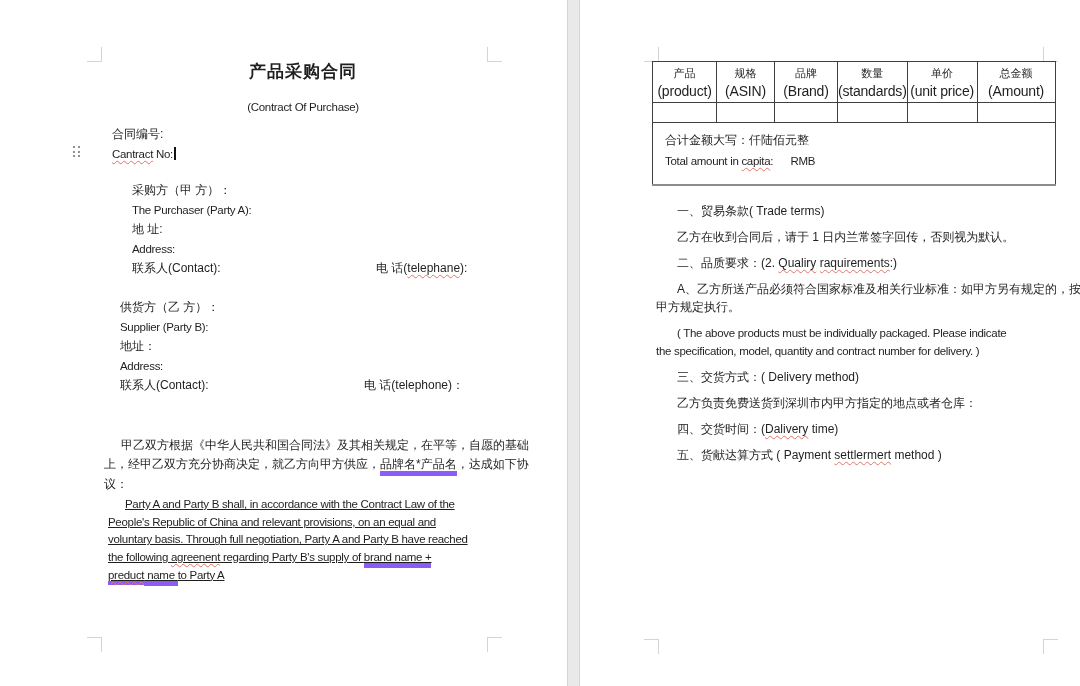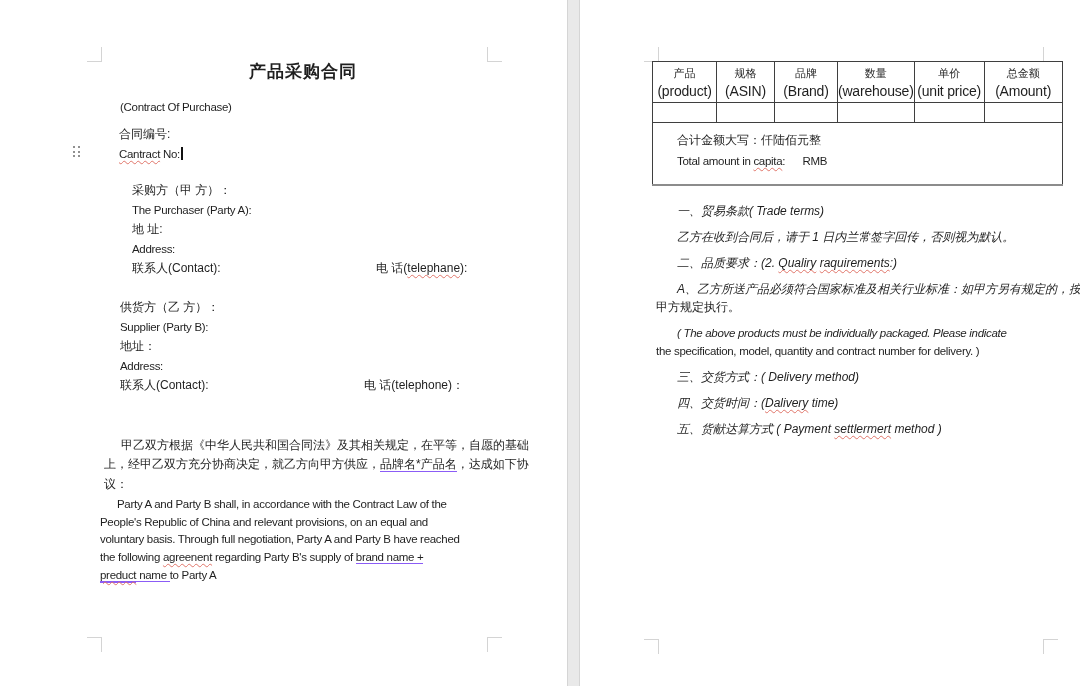--- a/index.html
+++ b/index.html
@@ -19,54 +19,54 @@
   .crop { position:absolute; width:15px; height:15px; border:0 solid #d4d4d4; box-sizing:border-box; }
   .crop.tl { border-right-width:1px; border-bottom-width:1px; }
   .crop.tr { border-left-width:1px;  border-bottom-width:1px; }
   .crop.bl { border-right-width:1px; border-top-width:1px; }
   .crop.br { border-left-width:1px;  border-top-width:1px; }
 
   .line { white-space:pre; font-size:12px; line-height:inherit; }
   .en   { font-size:11.5px; letter-spacing:-0.3px; }
   .sq   { text-decoration:underline; text-decoration-style:wavy; text-decoration-color:#e0756a;
           text-decoration-thickness:1px; text-underline-offset:2px; }
-  .ul   { border-bottom:1px solid #8b5cf6; }
-  .ulsq { border-bottom:2px solid #8b5cf6; text-decoration:underline; text-decoration-style:wavy;
+  .ul   { border-bottom:5px solid #8b5cf6; }
+  .ulsq { border-bottom:4px solid #8b5cf6; text-decoration:underline; text-decoration-style:wavy;
           text-decoration-color:#e0756a; text-decoration-thickness:1px; text-underline-offset:2px; }
   .caret { display:inline-block; width:2px; height:13px; background:#111; vertical-align:-2px; margin-left:1px; }
 
   
   .grip { position:absolute; left:49px; top:146px; width:9px; height:13px;
           display:grid; grid-template-columns:repeat(2,2px); grid-auto-rows:2px; gap:2.5px 3px; cursor:grab; }
   .grip i { background:#6b6b6b; border-radius:50%; display:block; }
   .lp-title    { position:absolute; left:96px; top:60px;  width:366px; text-align:center;
                  font-size:17px; font-weight:bold; letter-spacing:1px; margin:0; white-space:pre; }
-  .lp-subtitle { position:absolute; left:96px; top:101px; width:366px; text-align:left; }
-  .lp-contract { position:absolute; left:95px; top:124px; line-height:20px; }
+  .lp-subtitle { position:absolute; left:96px; top:101px; width:366px; text-align:center; }
+  .lp-contract { position:absolute; left:88px; top:124px; line-height:20px; }
   .lp-party-a  { position:absolute; left:108px; top:181px; line-height:19.6px; }
   .lp-party-b  { position:absolute; left:96px; top:298px; line-height:19.6px; }
   .rel { position:relative; }
   .phone { position:absolute; left:244px; top:0; white-space:pre; }
   .lp-cnpara { position:absolute; left:80px; top:436px; width:384px; line-height:19.3px; }
-  .lp-enpara { position:absolute; left:76px; top:496px; width:384px; line-height:17.7px; }
+  .lp-enpara { position:absolute; left:84px; top:496px; width:384px; line-height:17.7px;text-decoration:underline; }
   .ind17 { text-indent:17px; }
 
   
   .ptable { position:absolute; left:72px; top:61px; border-collapse:collapse; table-layout:fixed;
             border:1.5px solid #3f3f3f; border-bottom:2px solid #8c8c8c; }
   .ptable td { border:1px solid #3f3f3f; padding:0; vertical-align:top; }
   .t-head td { height:40px; text-align:center; }
   .thc { font-size:11px;   line-height:15px; padding-top:4px;  white-space:pre; }
   .the { font-size:14px; line-height:15px; padding-top:3px;  white-space:pre; letter-spacing:-0.2px; }
   .t-empty td { height:19px; }
-  .t-total td { height:54px; padding:7px 24px 0; line-height:21px; }
+  .t-total td { height:54px; padding:7px 12px 0; line-height:21px; }
 
   .rp-sections { position:absolute; left:76px; top:202px; width:392px; line-height:18px; }
   .sec { margin-bottom:8px; }
-  .ind { text-indent:21px;font-style:italic; }
+  .ind { text-indent:21px; }
 </style>
 </head>
 <body>
 
 <div class="canvas">
 
   <section class="page page-left">
     <span class="crop tl" style="left:63px;top:47px;"></span>
     <span class="crop tr" style="left:463px;top:47px;"></span>
     <span class="crop bl" style="left:63px;top:637px;"></span>
@@ -146,21 +146,21 @@
         <td>
               <div class="thc">规格</div>
               <div class="the">(ASIN)</div>
             </td>
         <td>
               <div class="thc">品牌</div>
               <div class="the">(Brand)</div>
             </td>
         <td>
               <div class="thc">数量</div>
-              <div class="the">(warehouse)</div>
+              <div class="the">(standards)</div>
             </td>
         <td>
               <div class="thc">单价</div>
               <div class="the">(unit price)</div>
             </td>
         <td>
               <div class="thc">总金额</div>
               <div class="the">(Amount)</div>
             </td>
       </tr>
@@ -196,20 +196,23 @@
         <div class="line">甲方规定执行。</div>
       </div>
       <div class="sec">
         <div class="line en ind">( The above products must be individually packaged. Please indicate</div>
         <div class="line en">the specification, model, quantity and contract number for delivery. )</div>
       </div>
       <div class="sec">
         <div class="line ind">三、交货方式：( Delivery method)</div>
       </div>
       <div class="sec">
+        <div class="line ind">乙方负责免费送货到深圳市内甲方指定的地点或者仓库：</div>
+      </div>
+      <div class="sec">
         <div class="line ind"><span>四、交货时间：(</span><span class="sq">Dalivery</span><span> time)</span></div>
       </div>
       <div class="sec">
         <div class="line ind"><span>五、货献达算方式 ( Payment </span><span class="sq">settlermert</span><span> method )</span></div>
       </div>
     </div>
   </section>
 
 </div>
 

